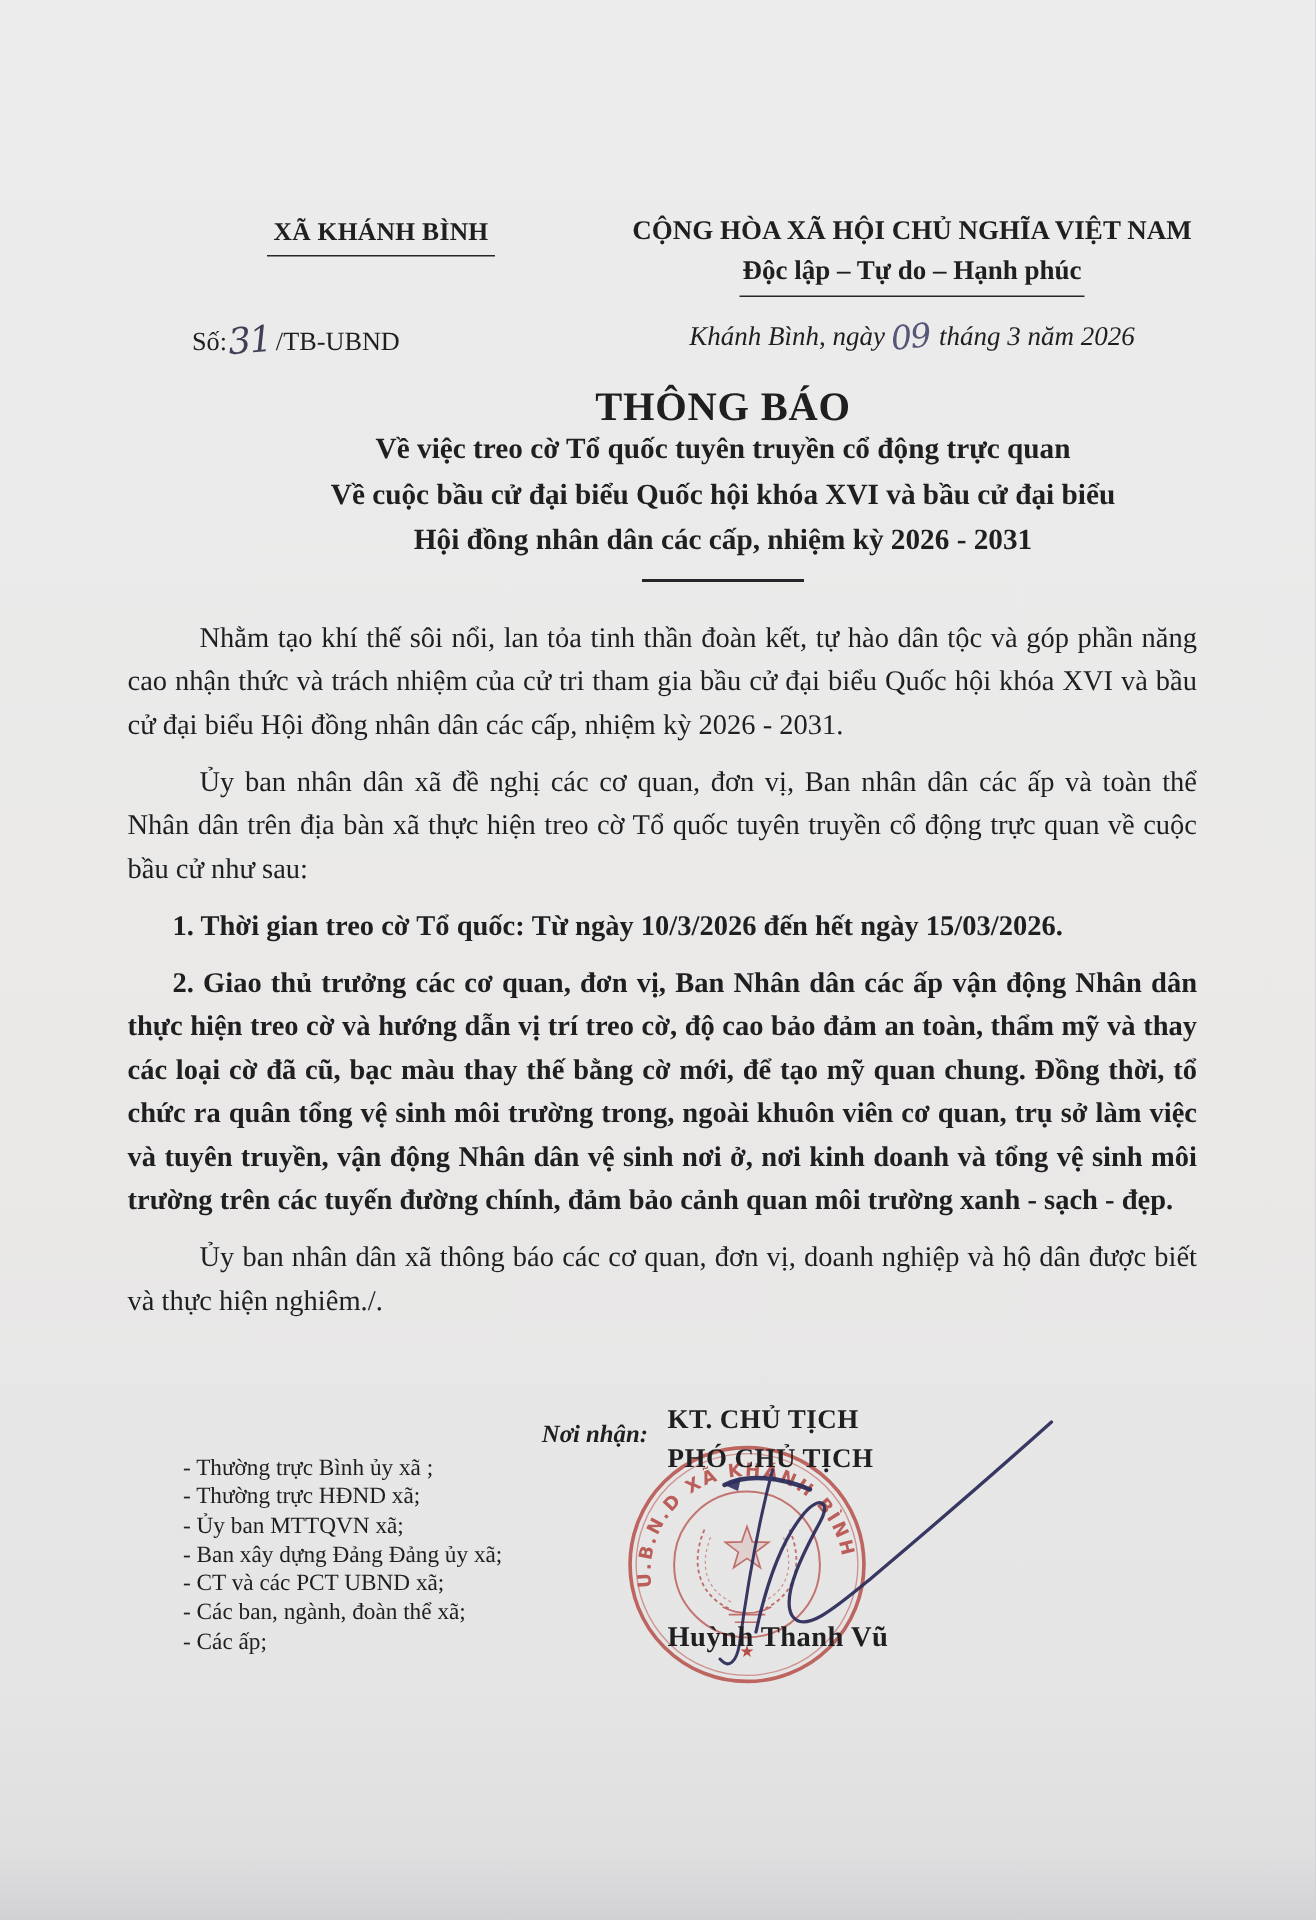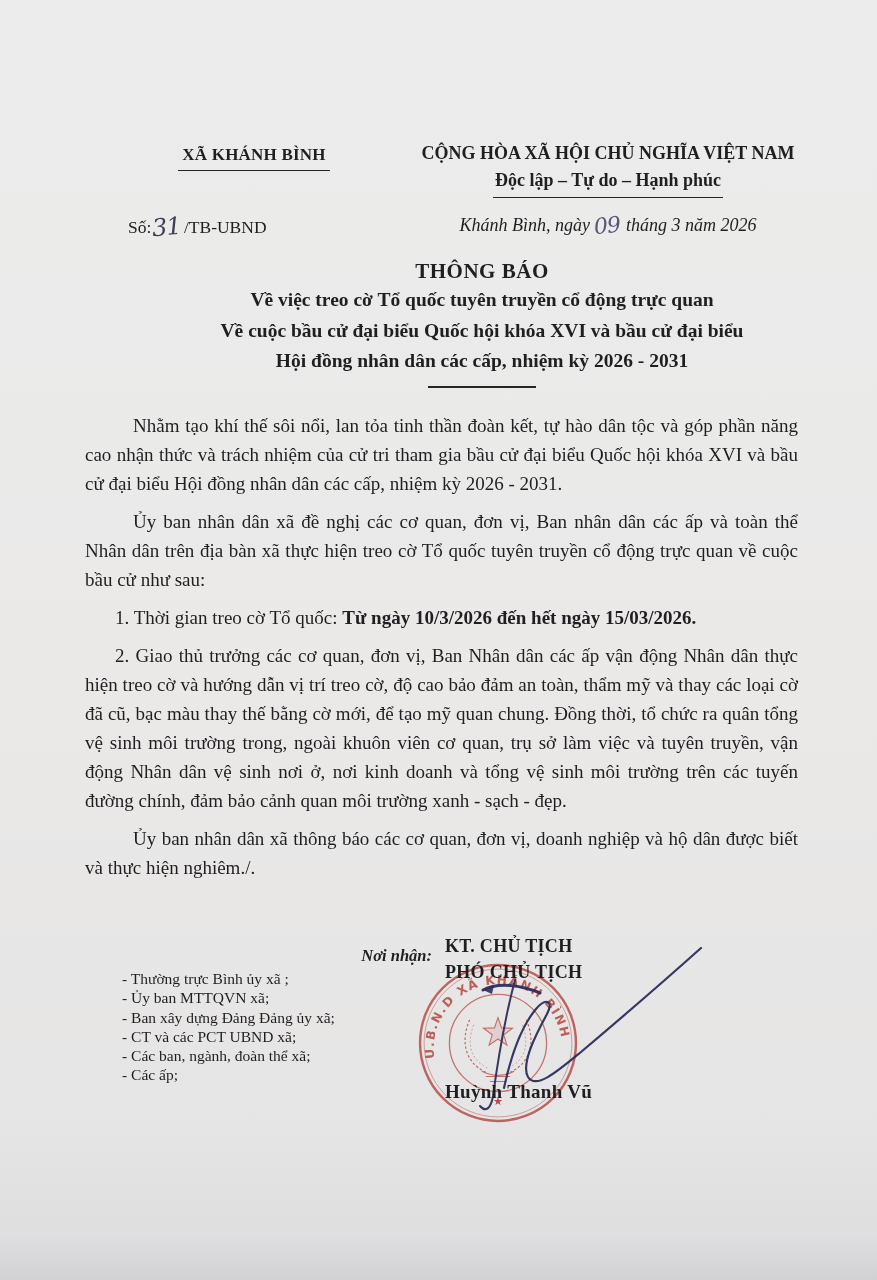--- a/index.html
+++ b/index.html
@@ -25,28 +25,28 @@
   .doc-num{left:128px;top:211px;font-size:17.5px;}
   .hdr-right{left:402px;top:140px;width:412px;text-align:center;font-size:18px;line-height:27px;font-weight:bold;}
   .u2{display:inline-block;border-bottom:1.6px solid #26262a;padding:0 2px 3px;}
   .date-line{left:402px;top:211px;width:412px;text-align:center;font-size:18px;font-style:italic;}
 
   .hand{display:inline-block;font-style:italic;font-family:"DejaVu Serif",serif;letter-spacing:-1px;}
   .hand-31{font-size:24px;color:#3f3f55;transform:rotate(-5deg);position:relative;top:2px;margin:0 3px 0 1px;}
   .hand-09{font-size:22px;color:#565678;transform:rotate(-6deg);position:relative;top:2px;margin:0 6px 0 4px;}
 
   .title-block{left:120px;top:257px;width:724px;text-align:center;}
-  .t-head{font-size:21px;font-weight:bold;letter-spacing:.5px;line-height:28px;}
+  .t-head{font-size:27px;font-weight:bold;letter-spacing:.5px;line-height:28px;}
   .t-sub{font-size:19.5px;font-weight:bold;line-height:30.5px;}
   .t-rule{width:108px;height:2px;background:#26262a;margin:9px auto 0;}
 
   .body-block{left:85px;top:402px;width:713px;font-size:19px;line-height:29px;text-align:justify;}
   .body-block p{margin:0 0 0 0;padding-top:9px;}
   .ind48{text-indent:48px;}
-  .ind30{text-indent:30px;}
+  .ind30{text-indent:30px;font-weight:bold;}
 
   .recipients{left:122px;top:946px;width:310px;}
   .rec-label{font-size:16.5px;font-weight:bold;font-style:italic;margin-bottom:3px;text-align:right;}
   .rec-item{font-size:15.5px;line-height:19.3px;}
 
   .sig-block{left:445px;top:933px;width:310px;z-index:3;}
   .sig-title{font-size:18px;font-weight:bold;line-height:26px;letter-spacing:.3px;}
   .sig-name{font-size:19px;font-weight:bold;margin-top:96px;letter-spacing:.3px;}
 
   .stamp{left:417px;top:962px;width:162px;height:162px;z-index:1;opacity:.92;}
@@ -87,20 +87,21 @@
     <p class="ind48">Ủy ban nhân dân xã đề nghị các cơ quan, đơn vị, Ban nhân dân các ấp và toàn thể Nhân dân trên địa bàn xã thực hiện treo cờ Tổ quốc tuyên truyền cổ động trực quan về cuộc bầu cử như sau:</p>
     <p class="ind30"><span>1. Thời gian treo cờ Tổ quốc: </span><strong>Từ ngày 10/3/2026 đến hết ngày 15/03/2026.</strong></p>
     <p class="ind30">2. Giao thủ trưởng các cơ quan, đơn vị, Ban Nhân dân các ấp vận động Nhân dân thực hiện treo cờ và hướng dẫn vị trí treo cờ, độ cao bảo đảm an toàn, thẩm mỹ và thay các loại cờ đã cũ, bạc màu thay thế bằng cờ mới, để tạo mỹ quan chung. Đồng thời, tổ chức ra quân tổng vệ sinh môi trường trong, ngoài khuôn viên cơ quan, trụ sở làm việc và tuyên truyền, vận động Nhân dân vệ sinh nơi ở, nơi kinh doanh và tổng vệ sinh môi trường trên các tuyến đường chính, đảm bảo cảnh quan môi trường xanh - sạch - đẹp.</p>
     <p class="ind48">Ủy ban nhân dân xã thông báo các cơ quan, đơn vị, doanh nghiệp và hộ dân được biết và thực hiện nghiêm./.</p>
   </div>
 
   <div class="abs recipients">
     <div class="rec-label">Nơi nhận:</div>
     <div>
         <div class="rec-item">- Thường trực Bình ủy xã ;</div>
+        <div class="rec-item">- Thường trực HĐND xã;</div>
         <div class="rec-item">- Ủy ban MTTQVN xã;</div>
         <div class="rec-item">- Ban xây dựng Đảng Đảng ủy xã;</div>
         <div class="rec-item">- CT và các PCT UBND xã;</div>
         <div class="rec-item">- Các ban, ngành, đoàn thể xã;</div>
         <div class="rec-item">- Các ấp;</div>
       </div>
   </div>
 
   <svg class="abs stamp" viewBox="0 0 160 160" font-family="DejaVu Sans, sans-serif">
     <defs>

